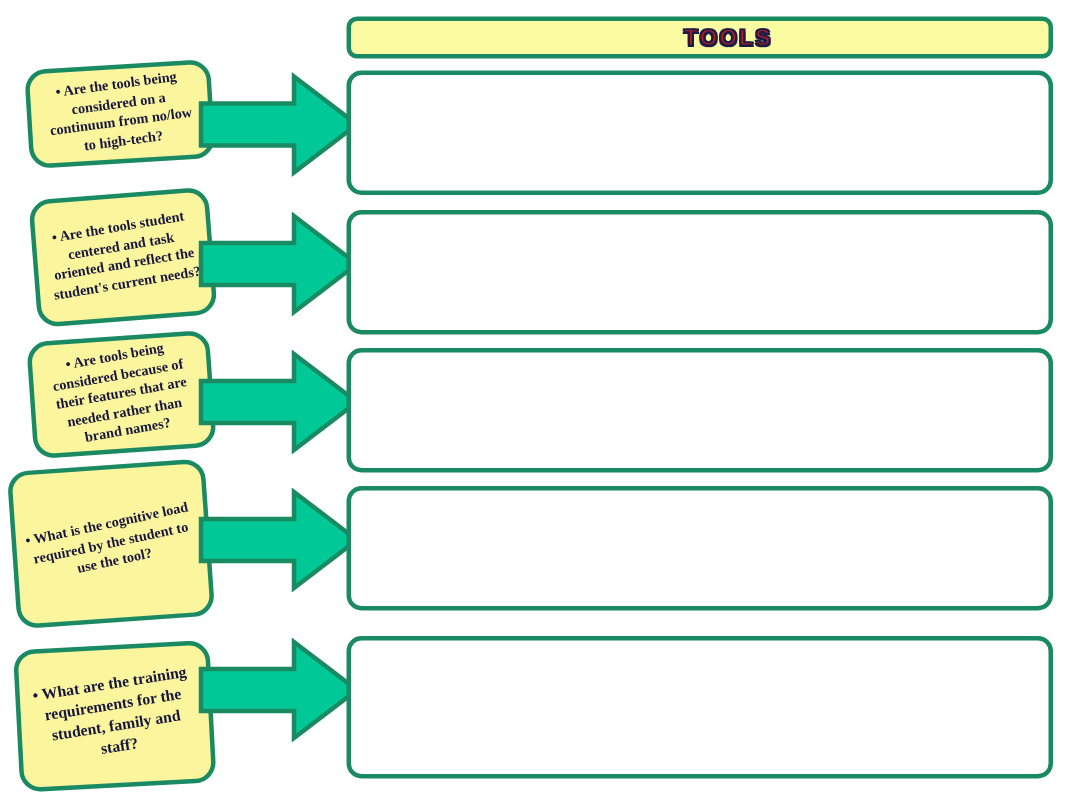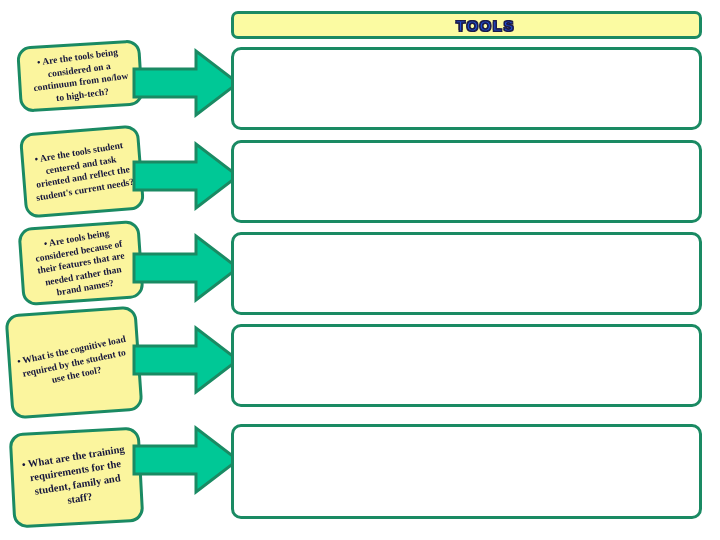--- a/index.html
+++ b/index.html
@@ -31,21 +31,21 @@
     box-sizing: border-box;
     display: flex;
     align-items: center;
     justify-content: center;
   }
   .title-text {
     font-family: "Liberation Sans", sans-serif;
     font-weight: bold;
     font-size: 15px;
     letter-spacing: 1.5px;
-    color: #1d4ed8;
+    color: #b91c1c;
     -webkit-text-stroke: 1px #1c1c4a;
     text-shadow:
       -1px -1px 0 #1c1c4a,
        1px -1px 0 #1c1c4a,
       -1px  1px 0 #1c1c4a,
        1px  1px 0 #1c1c4a;
     margin-left: 38px;
   }
 
   

